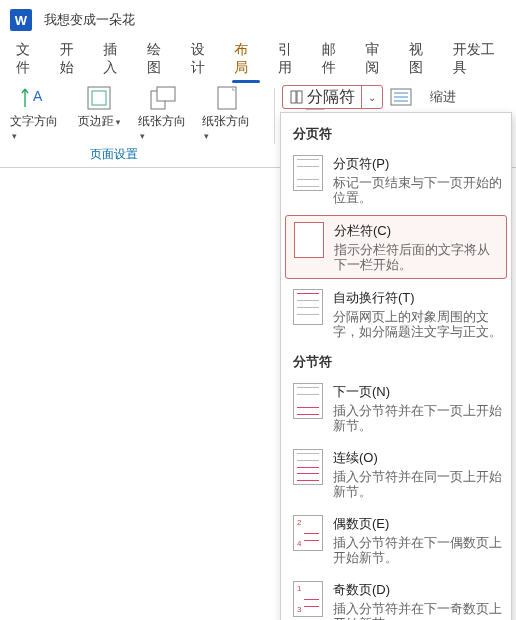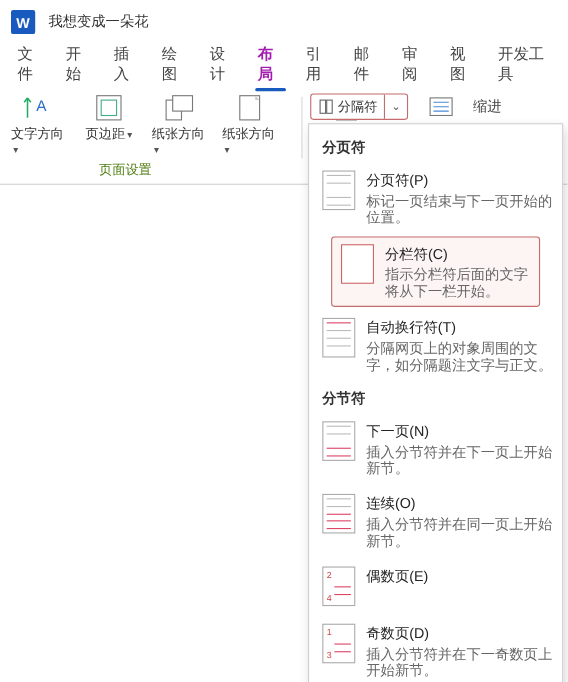--- a/index.html
+++ b/index.html
@@ -29,31 +29,31 @@
     color:#fff; font-weight:bold; font-size:13px;
   }
   .doc-title { font-size: 13px; color:#333; }
   .tabbar {
     height: 38px;
     display: flex;
     align-items: center;
     padding: 0 6px;
     gap: 0;
     border-bottom: 1px solid transparent;
+    justify-content: flex-end;
   }
   .tab {
     padding: 8px 10px;
     font-size: 14px;
     color: #444;
     cursor: default;
   }
   .tab.active {
-    color: #a21caf;
+    color: #a16207;
     position: relative;
-    font-weight: bold;
   }
   .tab.active::after {
     content:"";
     position:absolute;
     left:8px; right:8px; bottom:2px;
     height:3px;
     background:#185abd;
     border-radius:2px;
   }
   
@@ -86,40 +86,40 @@
     width:30px; height:28px;
     display:flex; align-items:center; justify-content:center;
   }
   .rbtn .rlbl { text-align:left; line-height:14px; }
   .chev { font-size:9px; color:#555; margin-left:2px;}
   .group-label {
     position:absolute;
     bottom:4px;
     left:90px;
     font-size:12px;
-    color:#4d7c0f;
+    color:#0369a1;
   }
   .sep {
     width:1px; background:#d8d8d8; height:56px; margin:4px 8px 0 8px;
   }
   
   .split-btn {
     position:absolute;
     left:282px; top:85px;
     display:flex;
     border:1px solid #c46b6b;
     border-radius:3px;
     background:#fff;
     height:24px;
     align-items:center;
     z-index:3;
   }
   .split-btn .slabel {
     padding:0 6px;
-    font-size:12px;
+    font-size:16px;
     display:flex; align-items:center; gap:4px;
   }
   .split-btn .scaret {
     border-left:1px solid #c46b6b;
     padding:0 6px;
     font-size:10px;
     color:#555;
     height:100%;
     display:flex; align-items:center;
   }
@@ -146,21 +146,21 @@
   }
   .menu-item {
     display:flex;
     gap:10px;
     padding:8px 0 8px 12px;
     align-items:flex-start;
   }
   .menu-item.highlight {
     border:1px solid #c46b6b;
     border-radius:3px;
-    margin:2px 20px;
+    margin:2px 4px;
     padding:6px 8px 6px 8px;
     background:#fdf4f4;
   }
   .m-icon {
     width:30px; height:36px;
     border:1px solid #aaa;
     background:#fff;
     flex:0 0 30px;
     display:flex; flex-direction:column;
     position:relative;
@@ -358,20 +358,21 @@
   <div class="menu-item">
     <div class="m-icon">
       <span class="num" style="top:2px; left:3px">2</span>
       <span class="num" style="bottom:2px; left:3px">4</span>
       <div style="margin-top:14px"></div>
       <div class="redline" style="margin-left:10px"></div>
         <div class="redline" style="margin-left:10px"></div>
     </div>
     <div class="m-text">
       <div class="m-title">偶数页(E)</div>
+      <div class="m-desc">插入分节符并在下一偶数页上开始新节。</div>
     </div>
   </div>
 
   <div class="menu-item">
     <div class="m-icon">
       <span class="num" style="top:2px; left:3px">1</span>
       <span class="num" style="bottom:2px; left:3px">3</span>
       <div style="margin-top:14px"></div>
       <div class="redline" style="margin-left:10px"></div>
         <div class="redline" style="margin-left:10px"></div>

